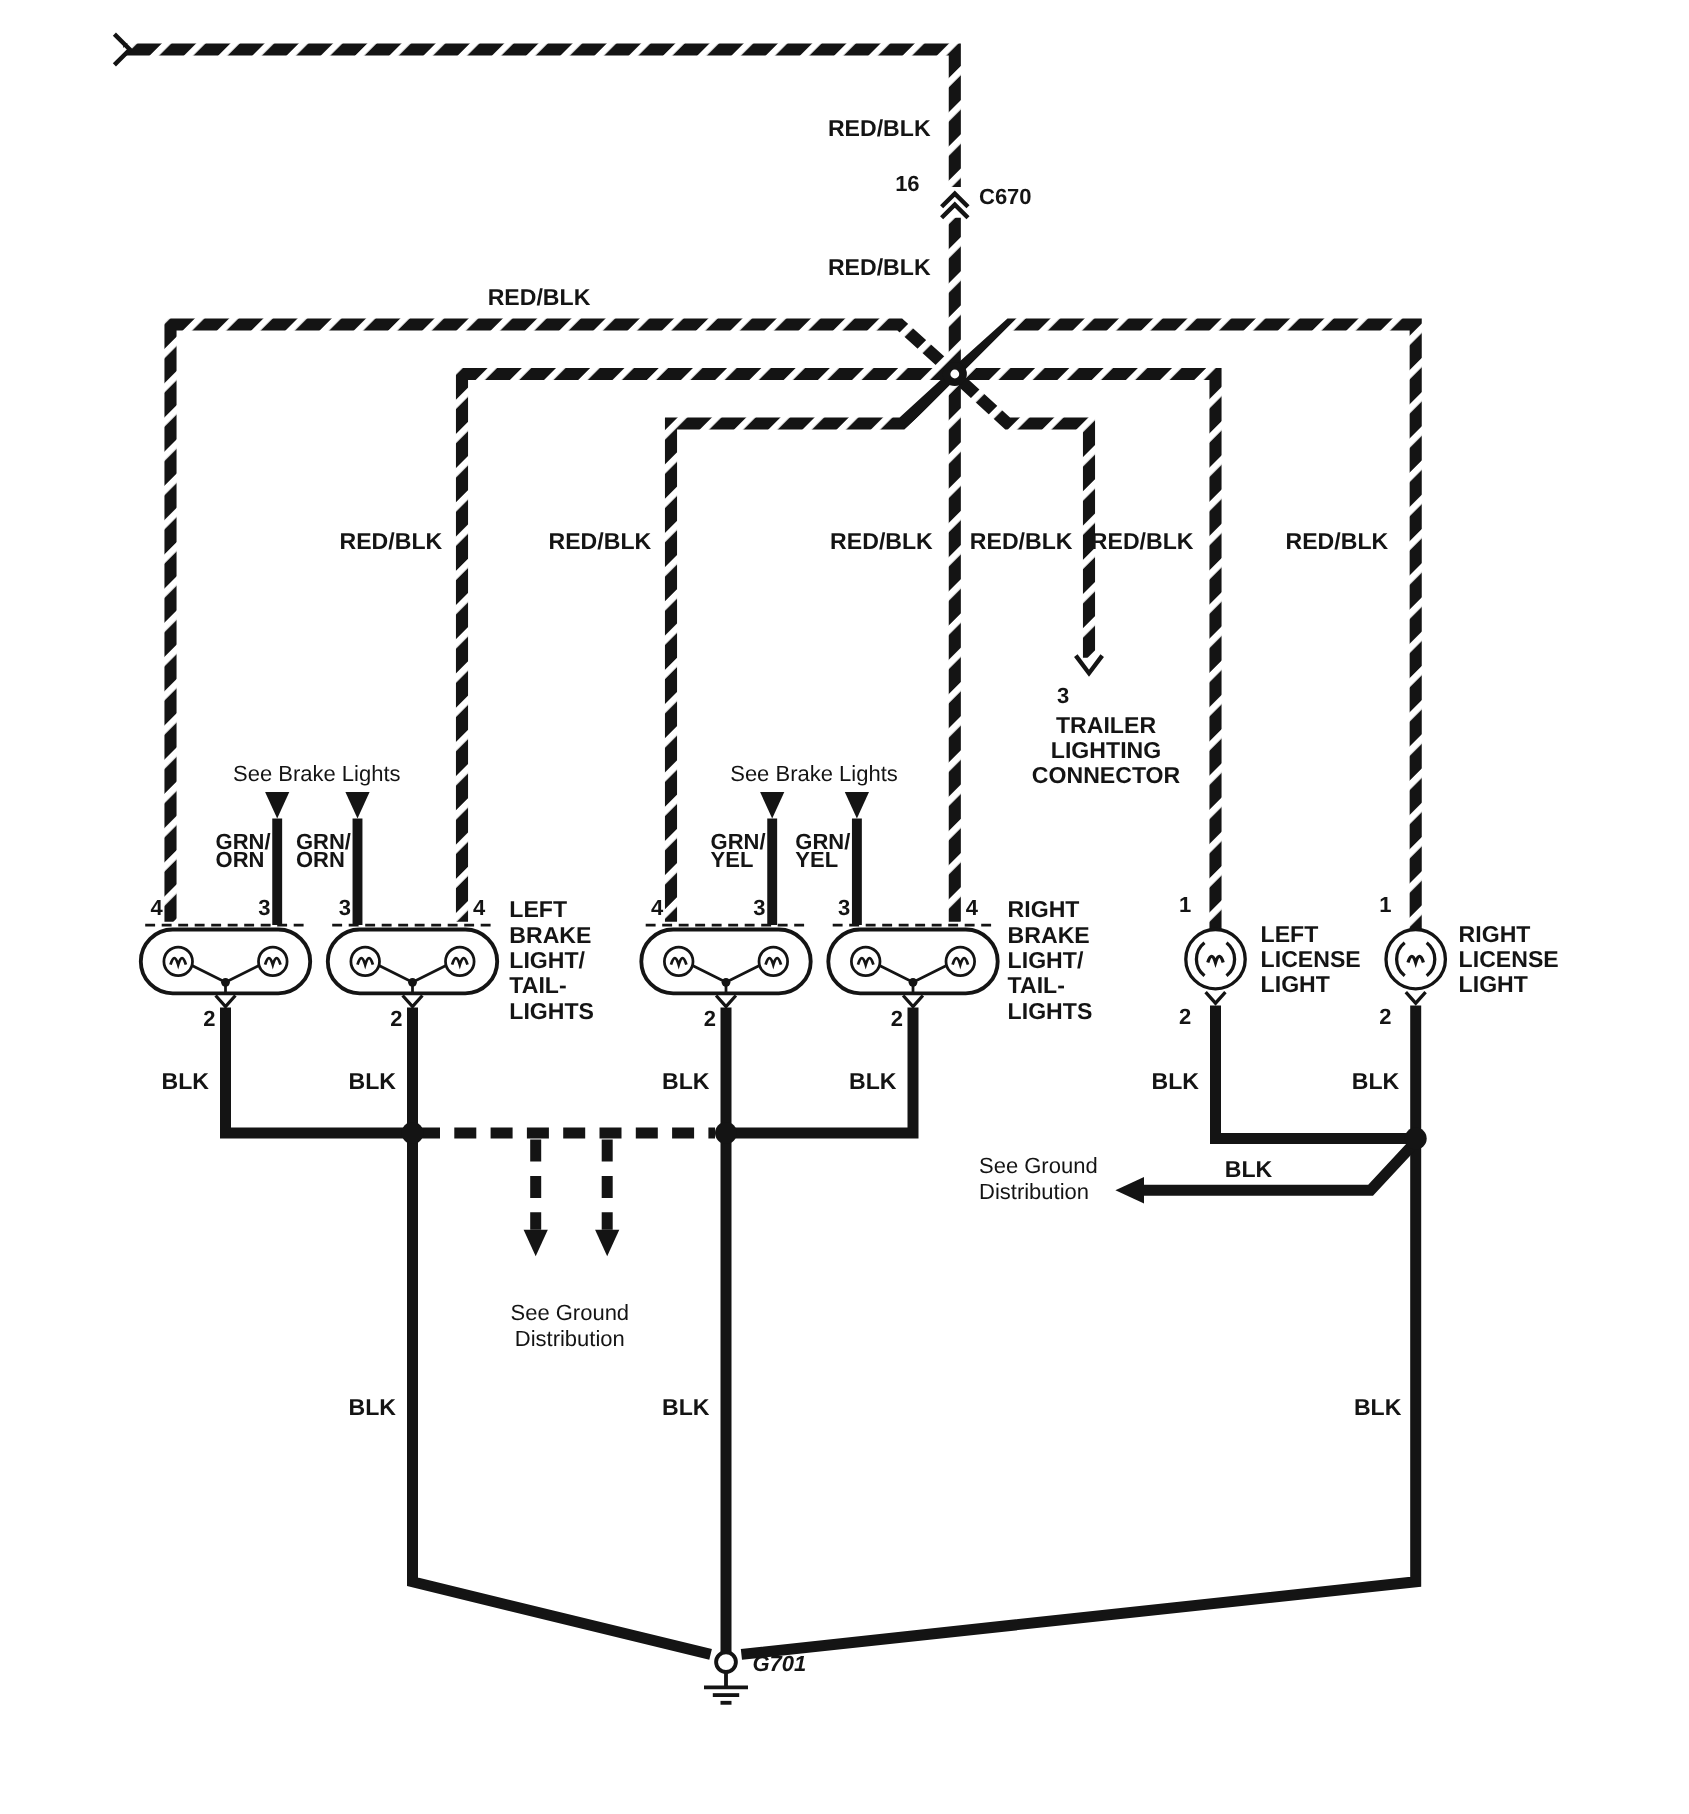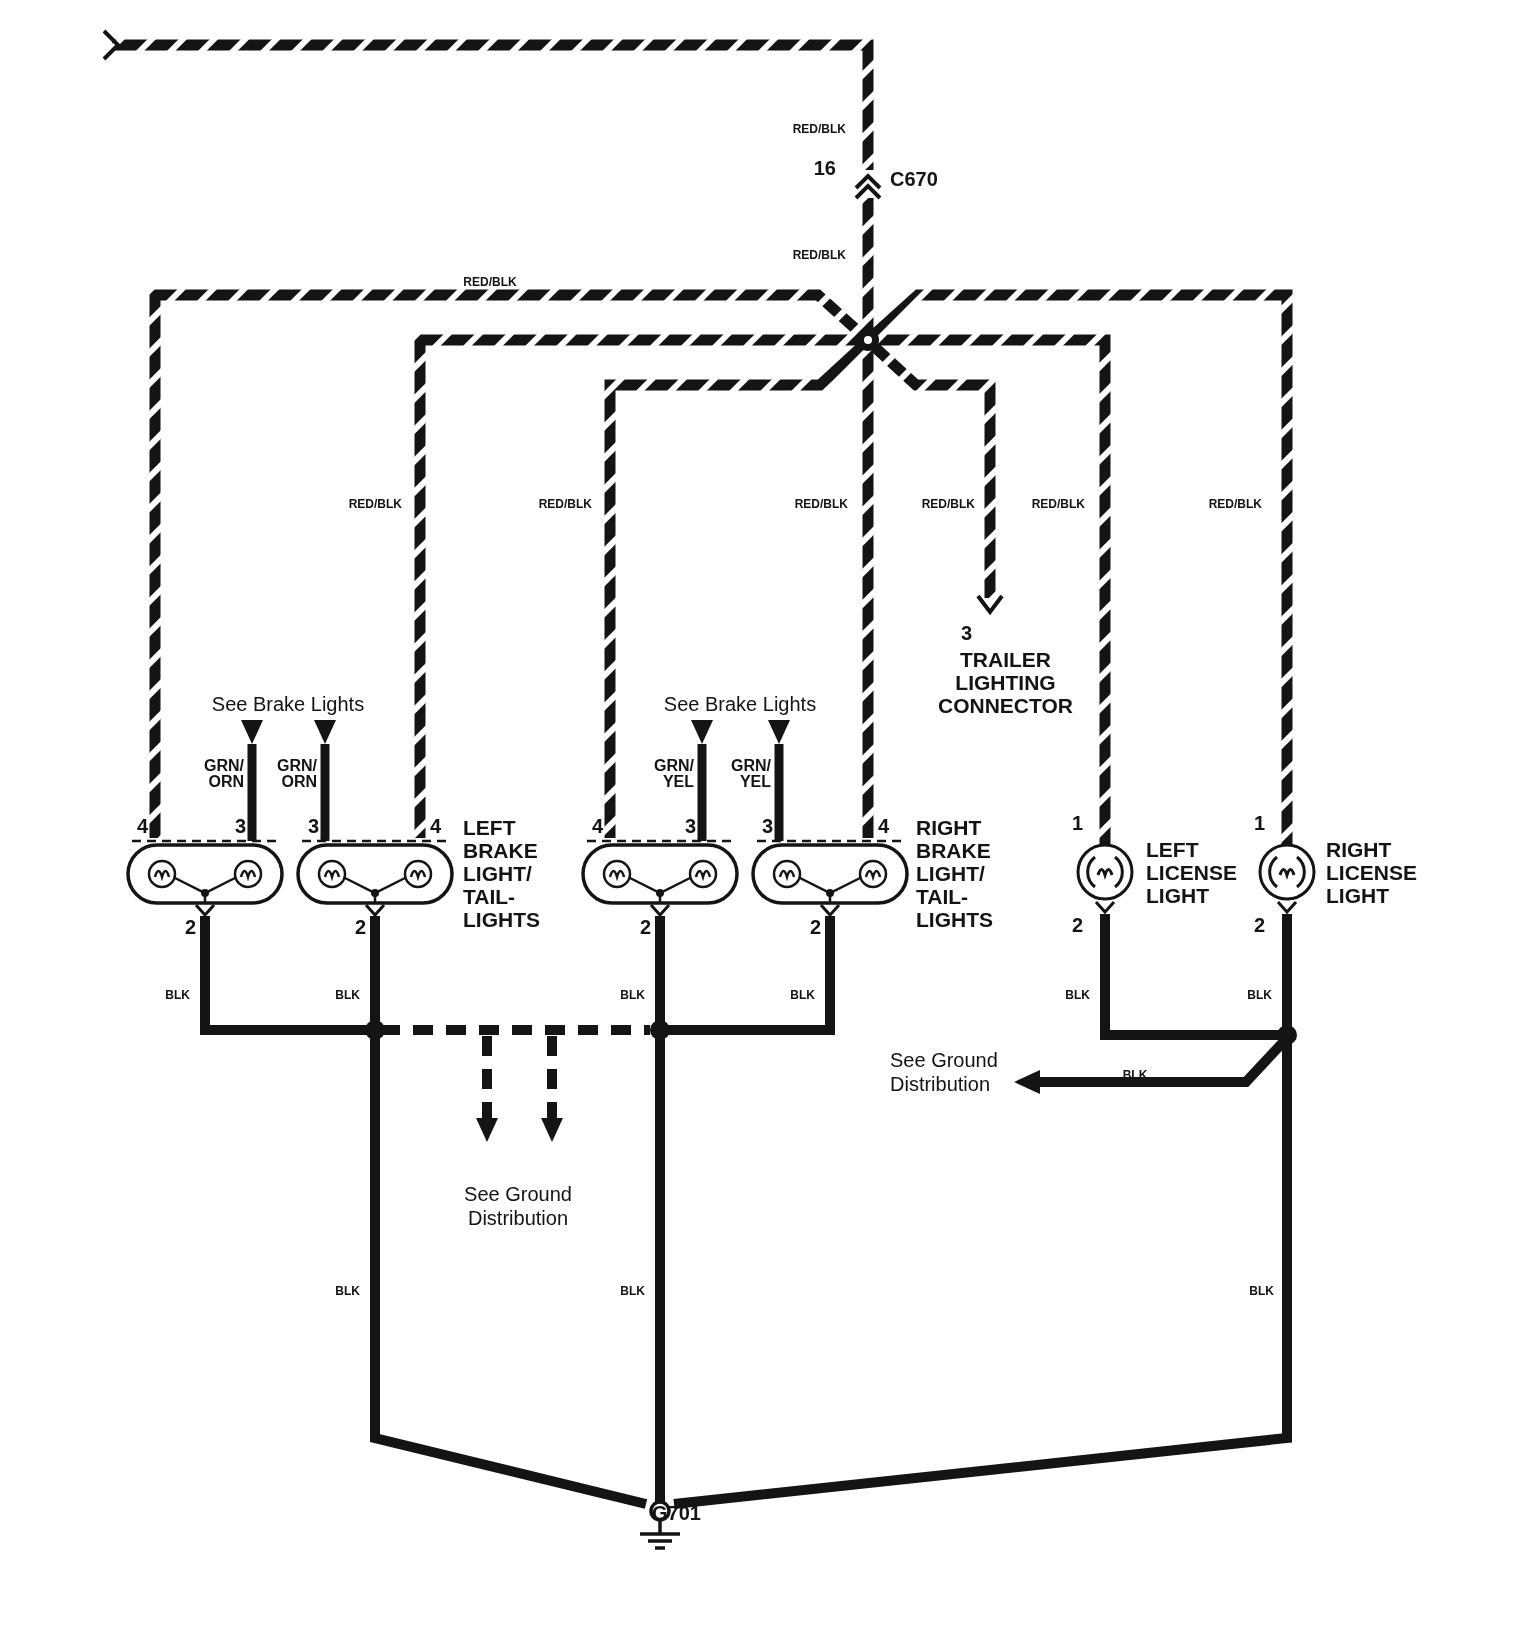--- a/index.html
+++ b/index.html
@@ -1,26 +1,26 @@
 <!DOCTYPE html>
 <html><head>
 <meta charset="utf-8">
 <style>
   html,body{margin:0;padding:0;background:#ffffff;}
   #stage{position:relative;width:1535px;height:1649px;background:#ffffff;overflow:hidden;
          font-family:"Liberation Sans",sans-serif;color:#141414;}
   #wires{position:absolute;left:0;top:0;}
   .lbl{position:absolute;font-weight:bold;white-space:pre-line;color:#141414;}
-  .s17{font-size:12px;margin-top:16px;}
+  .s17{font-size:21px;}
   .s20{font-size:20px;}
   .comp{font-size:21px;line-height:23px;}
   .note{font-weight:normal;font-size:20px;line-height:24px;text-align:center;}
   .noteL{font-weight:normal;font-size:20px;line-height:24px;text-align:left;}
   .pin{font-size:20px;}
-  .grn{font-size:16px;line-height:16px;text-align:right;}
+  .grn{font-size:20px;line-height:16px;text-align:left;}
   .ra{text-align:right;}
   .ca{text-align:center;}
 </style>
 </head>
 <body>
 
 <div id="stage">
 
   <svg id="wires" width="1535" height="1649" viewBox="0 0 1535 1649">
     <defs>
@@ -207,21 +207,21 @@
   <div class="lbl pin ra" style="left:1243px;top:812px;width:22px;">1</div>
   <div class="lbl pin ra" style="left:1061px;top:914px;width:22px;">2</div>
   <div class="lbl pin ra" style="left:1243px;top:914px;width:22px;">2</div>
 
   <div class="lbl pin ra" style="left:806px;top:157px;width:30px;">16</div>
   <div class="lbl s20" style="left:890px;top:168px;">C670</div>
   <div class="lbl pin ra" style="left:950px;top:622px;width:22px;">3</div>
   <div class="lbl comp" style="left:938px;top:648px;text-align:center;">TRAILER
 LIGHTING
 CONNECTOR</div>
-  <div class="lbl s20" style="left:652px;top:1502px;">G701</div>
+  <div class="lbl s20" style="left:684px;top:1502px;font-style:italic;">G701</div>
 
   <div class="lbl note" style="left:208px;top:692px;width:160px;">See Brake Lights</div>
   <div class="lbl note" style="left:660px;top:692px;width:160px;">See Brake Lights</div>
   <div class="lbl note" style="left:453px;top:1182px;width:130px;">See Ground
 Distribution</div>
   <div class="lbl noteL" style="left:890px;top:1048px;">See Ground
 Distribution</div>
 
   <div class="lbl comp" style="left:463px;top:816px;">LEFT
 BRAKE

